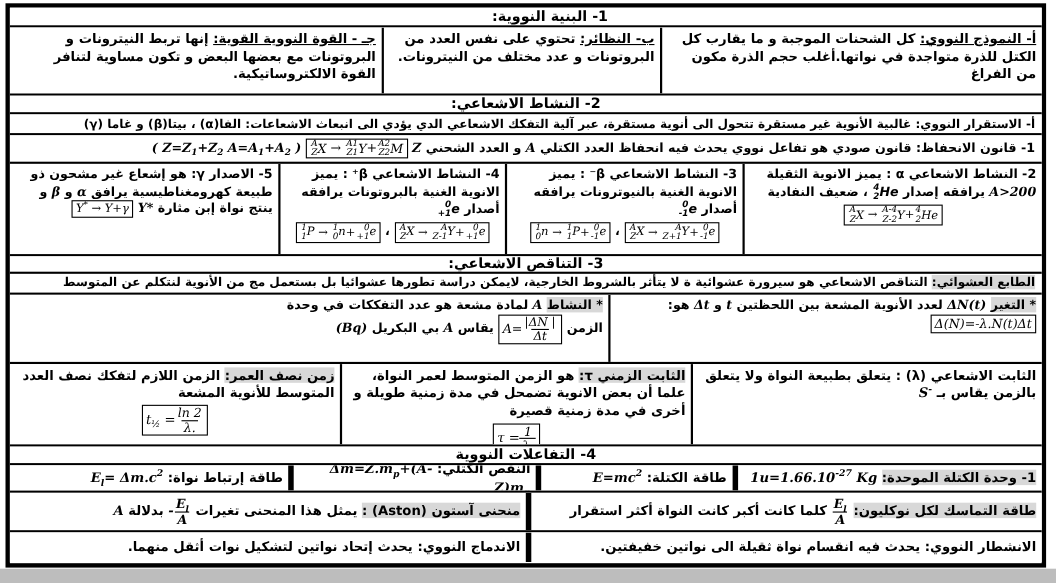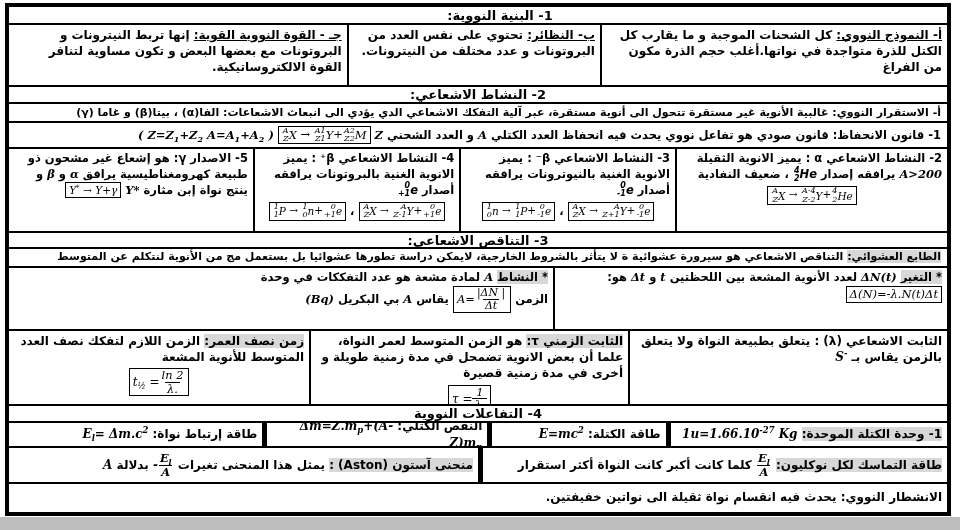--- a/index.html
+++ b/index.html
@@ -330,16 +330,20 @@
                 <span class="fn">E<sub>l</sub></span>
                 <span class="fd">A</span>
               </span></span>  بدلالة <span class="m">A</span></span></p>
     </div>
   </div>
   <div class="row r14 cells">
     <div class="cell half thick">
       <p><span class="term">الانشطار النووي:</span>
          <span>يحدث فيه انقسام نواة ثقيلة الى نواتين خفيفتين.</span></p>
     </div>
+    <div class="cell half">
+      <p><span class="term">الاندماج النووي:</span>
+         <span>يحدث إتحاد نواتين لتشكيل نوات أثقل منهما.</span></p>
+    </div>
   </div>
 
 </div>
 <div class="scan-strip"></div>
 
 </body></html>

